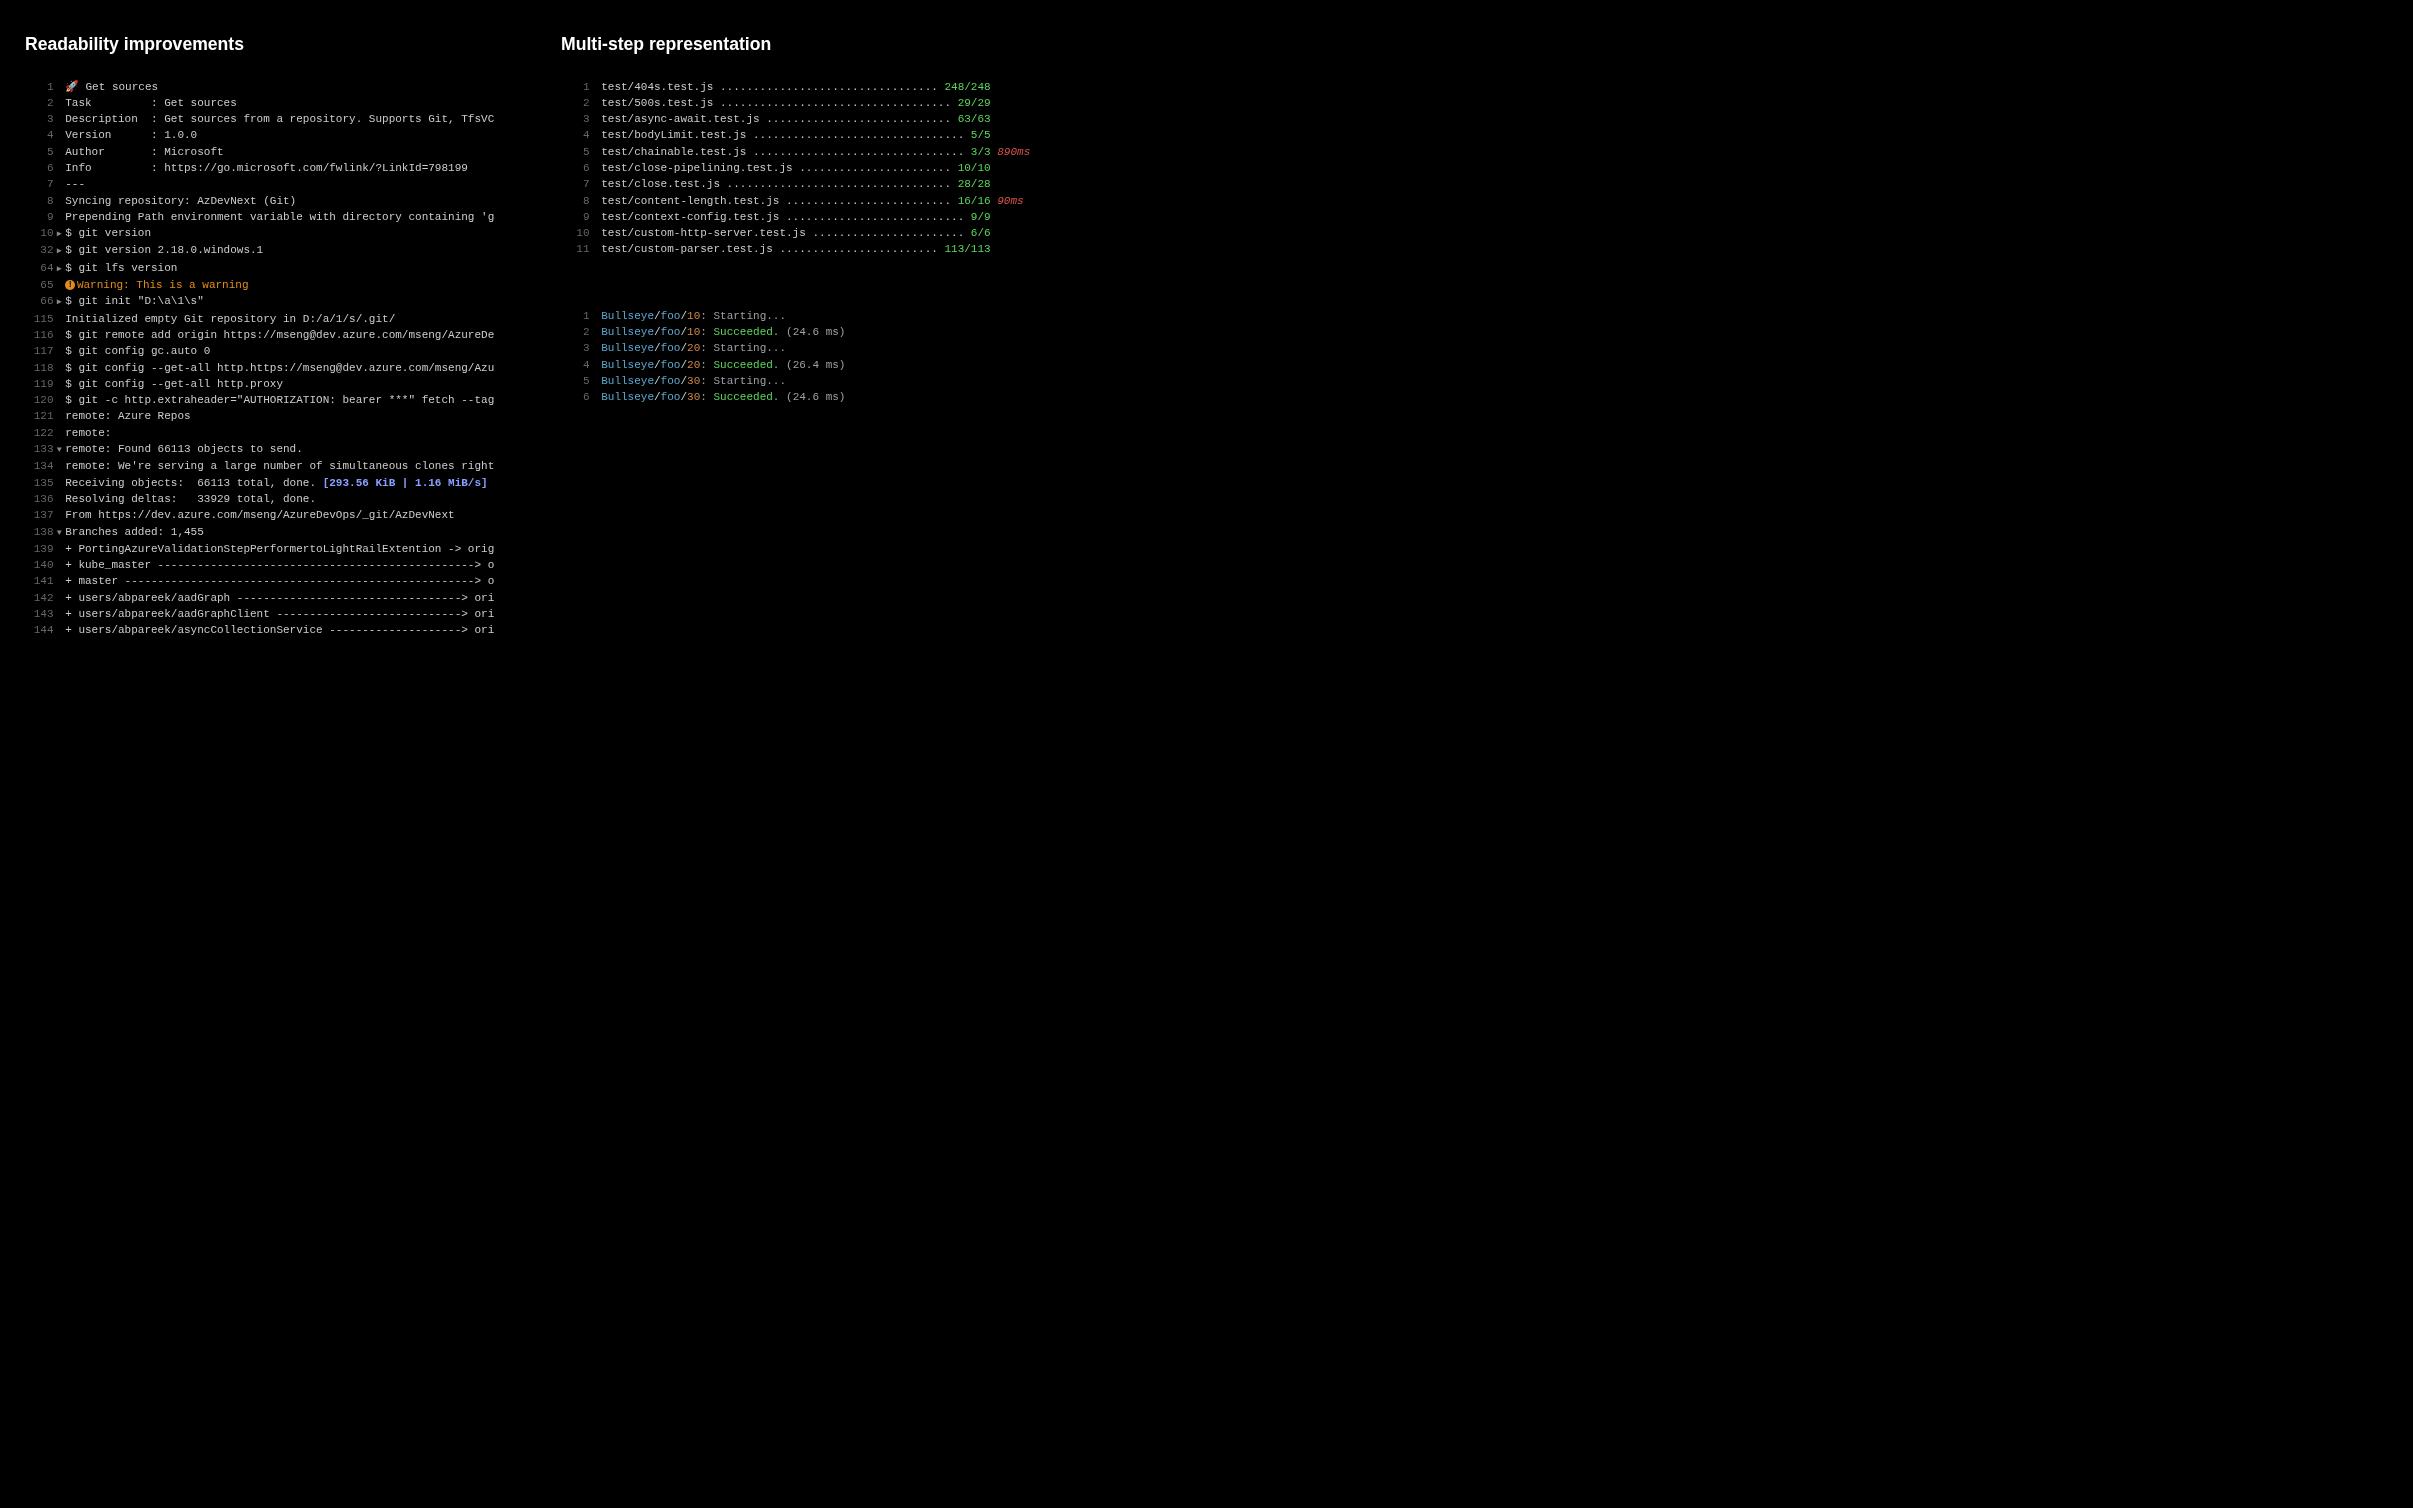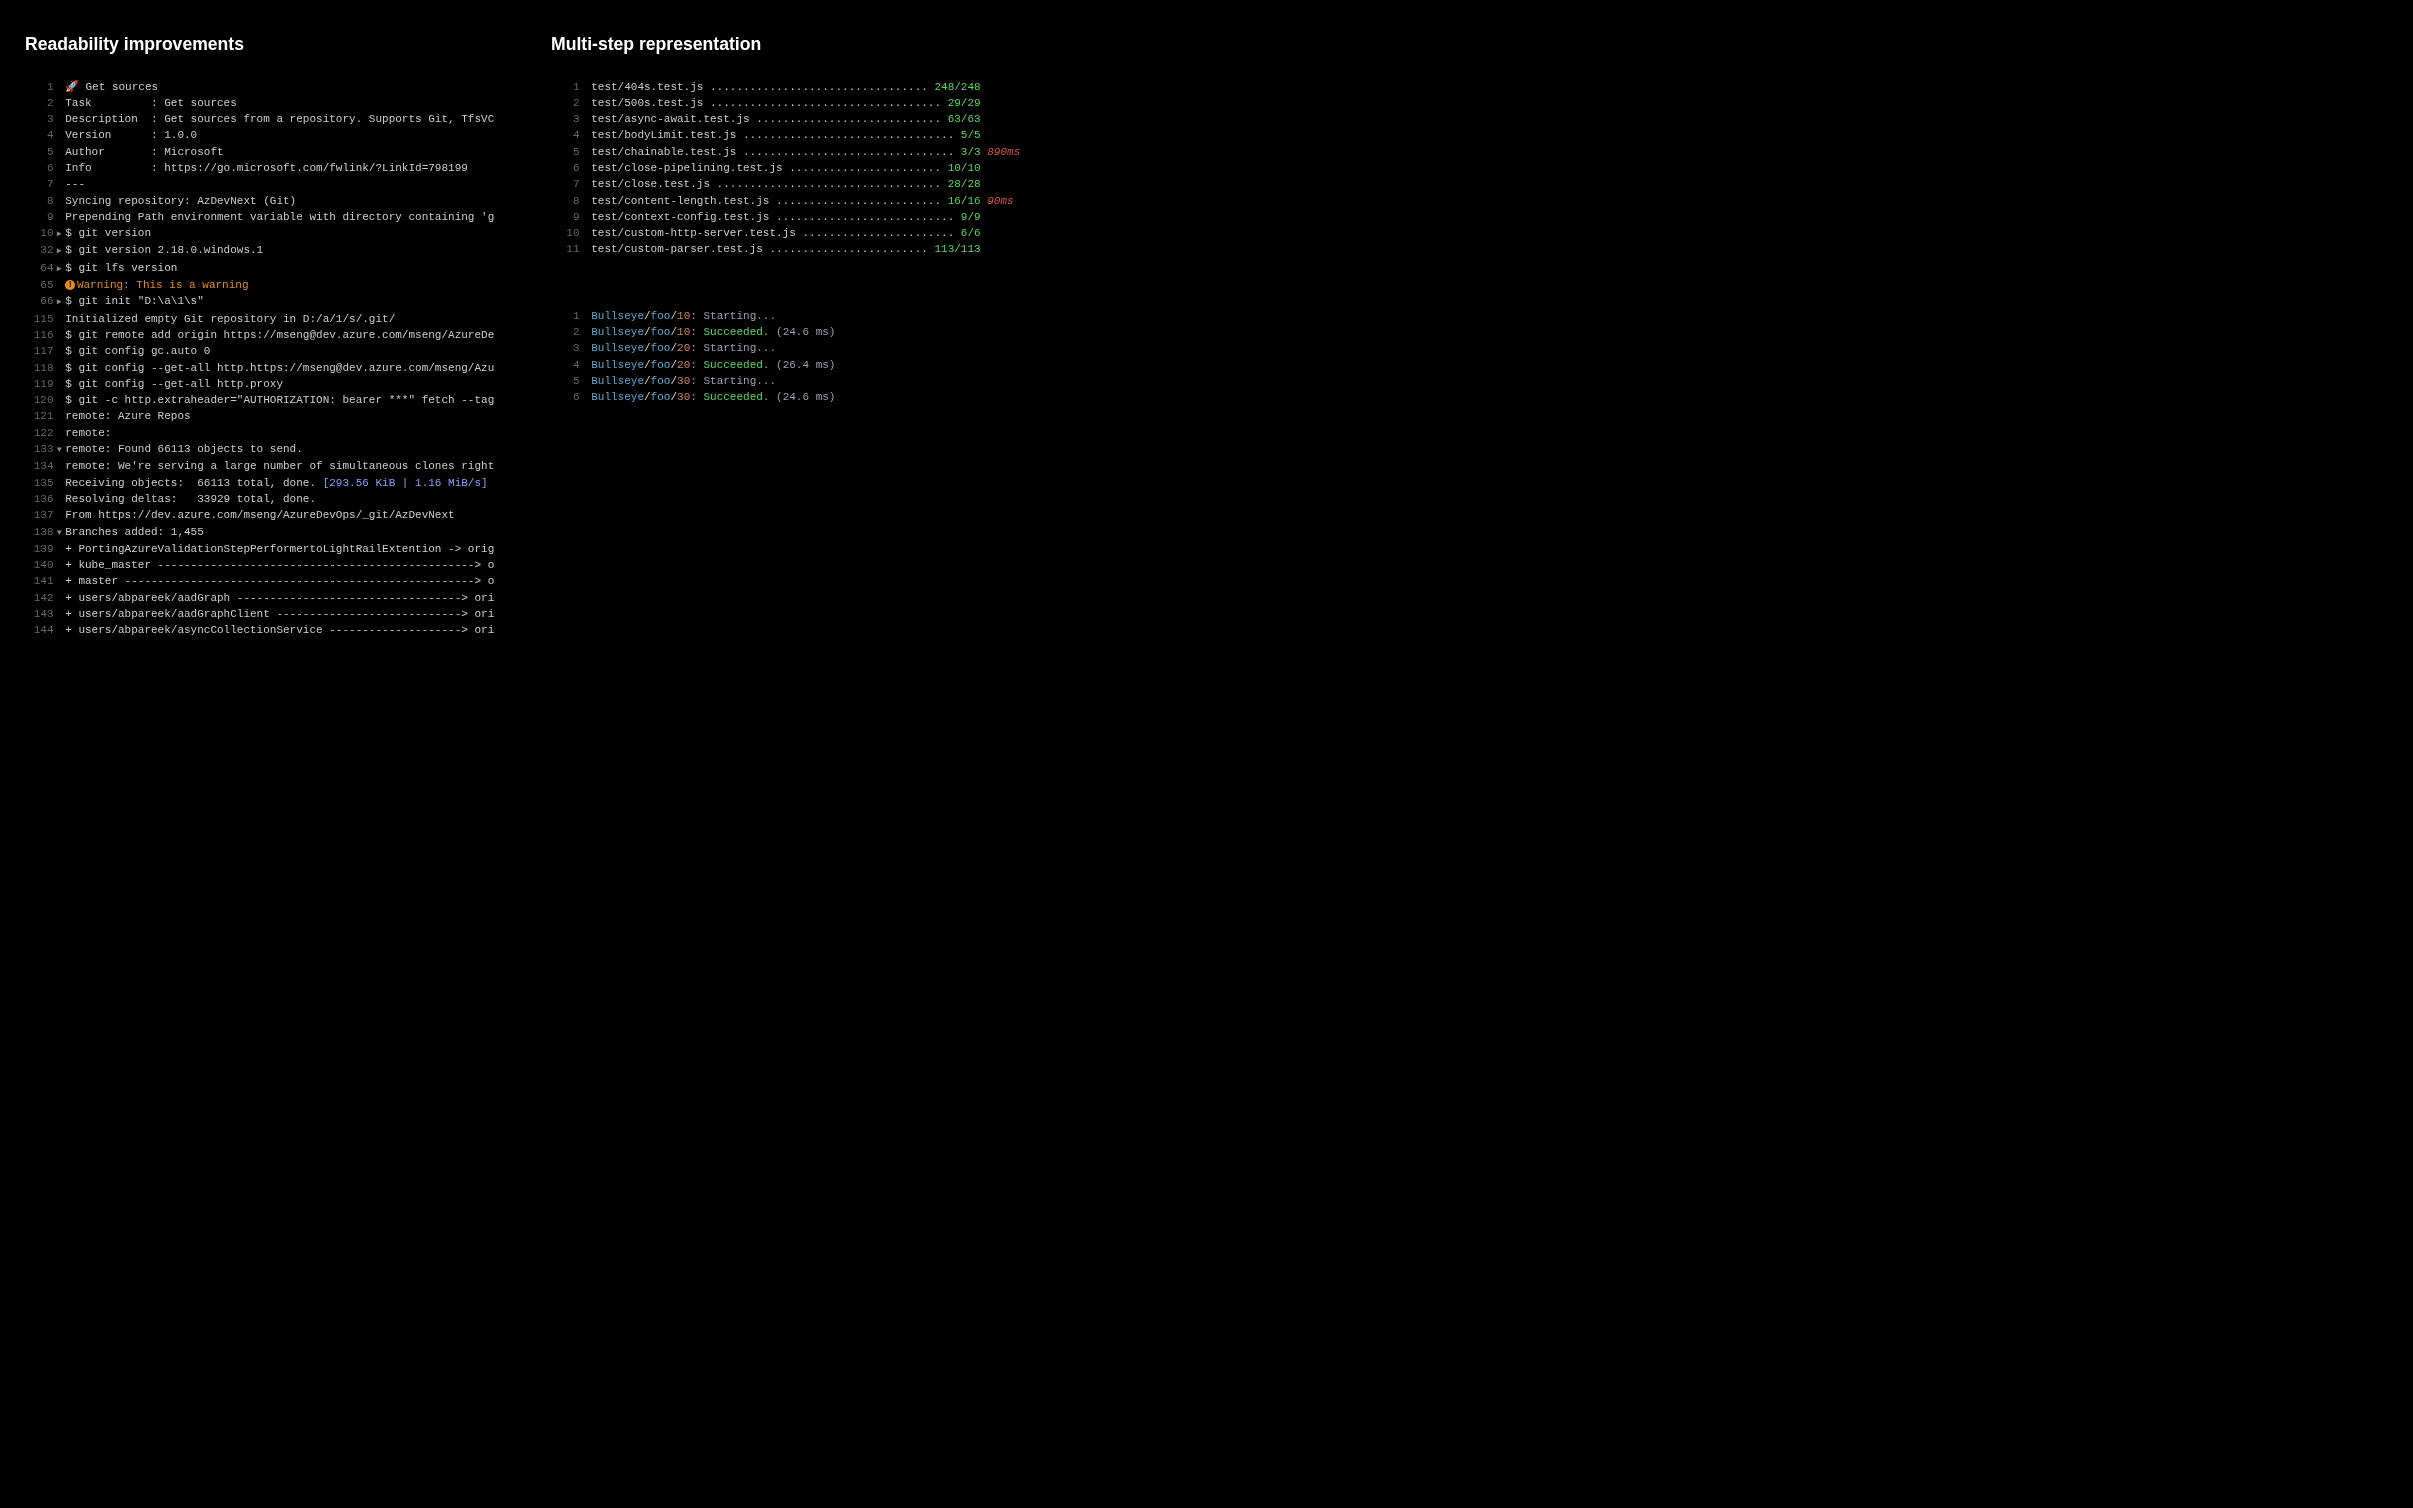--- a/index.html
+++ b/index.html
@@ -5,21 +5,21 @@
 * { margin: 0; padding: 0; box-sizing: border-box; }
 body {
   background: #000;
   color: #ccc;
   font-family: -apple-system, BlinkMacSystemFont, "Segoe UI", sans-serif;
   width: 1207px;
   height: 754px;
   overflow: hidden;
   padding: 34px 25px 0 25px;
 }
-.columns { display: flex; gap: 15px; }
+.columns { display: flex; gap: 25px; }
 .col-left { width: 511px; flex-shrink: 0; }
 .col-right { flex: 1; }
 h2 {
   color: #fff;
   font-size: 17.6px;
   font-weight: 600;
   margin-bottom: 23.5px;
 }
 .term {
   font-family: "SFMono-Regular", Consolas, "Liberation Mono", Menlo, monospace;
@@ -46,21 +46,21 @@
 .txt {
   color: #ccc;
   overflow: hidden;
   text-overflow: clip;
   white-space: pre;
   flex: 0 1 auto;
   min-width: 0;
 }
 .col-left .txt { max-width: 429px; }
 .warn { color: #e28c1b; }
-.stat { color: #8a9fff; }
+.stat { color: #8a9fff; font-weight: bold; }
 .green { color: #5bd75b; }
 .red { color: #d9534f; font-style: italic; }
 .cyan { color: #5aa7d1; }
 .orange { color: #d0884a; }
 .gray { color: #9aa0a6; }
 .icon-rocket::before { content: "🚀"; }
 .icon-warn {
   display: inline-block;
   width: 10px; height: 10px;
   border-radius: 50%;

